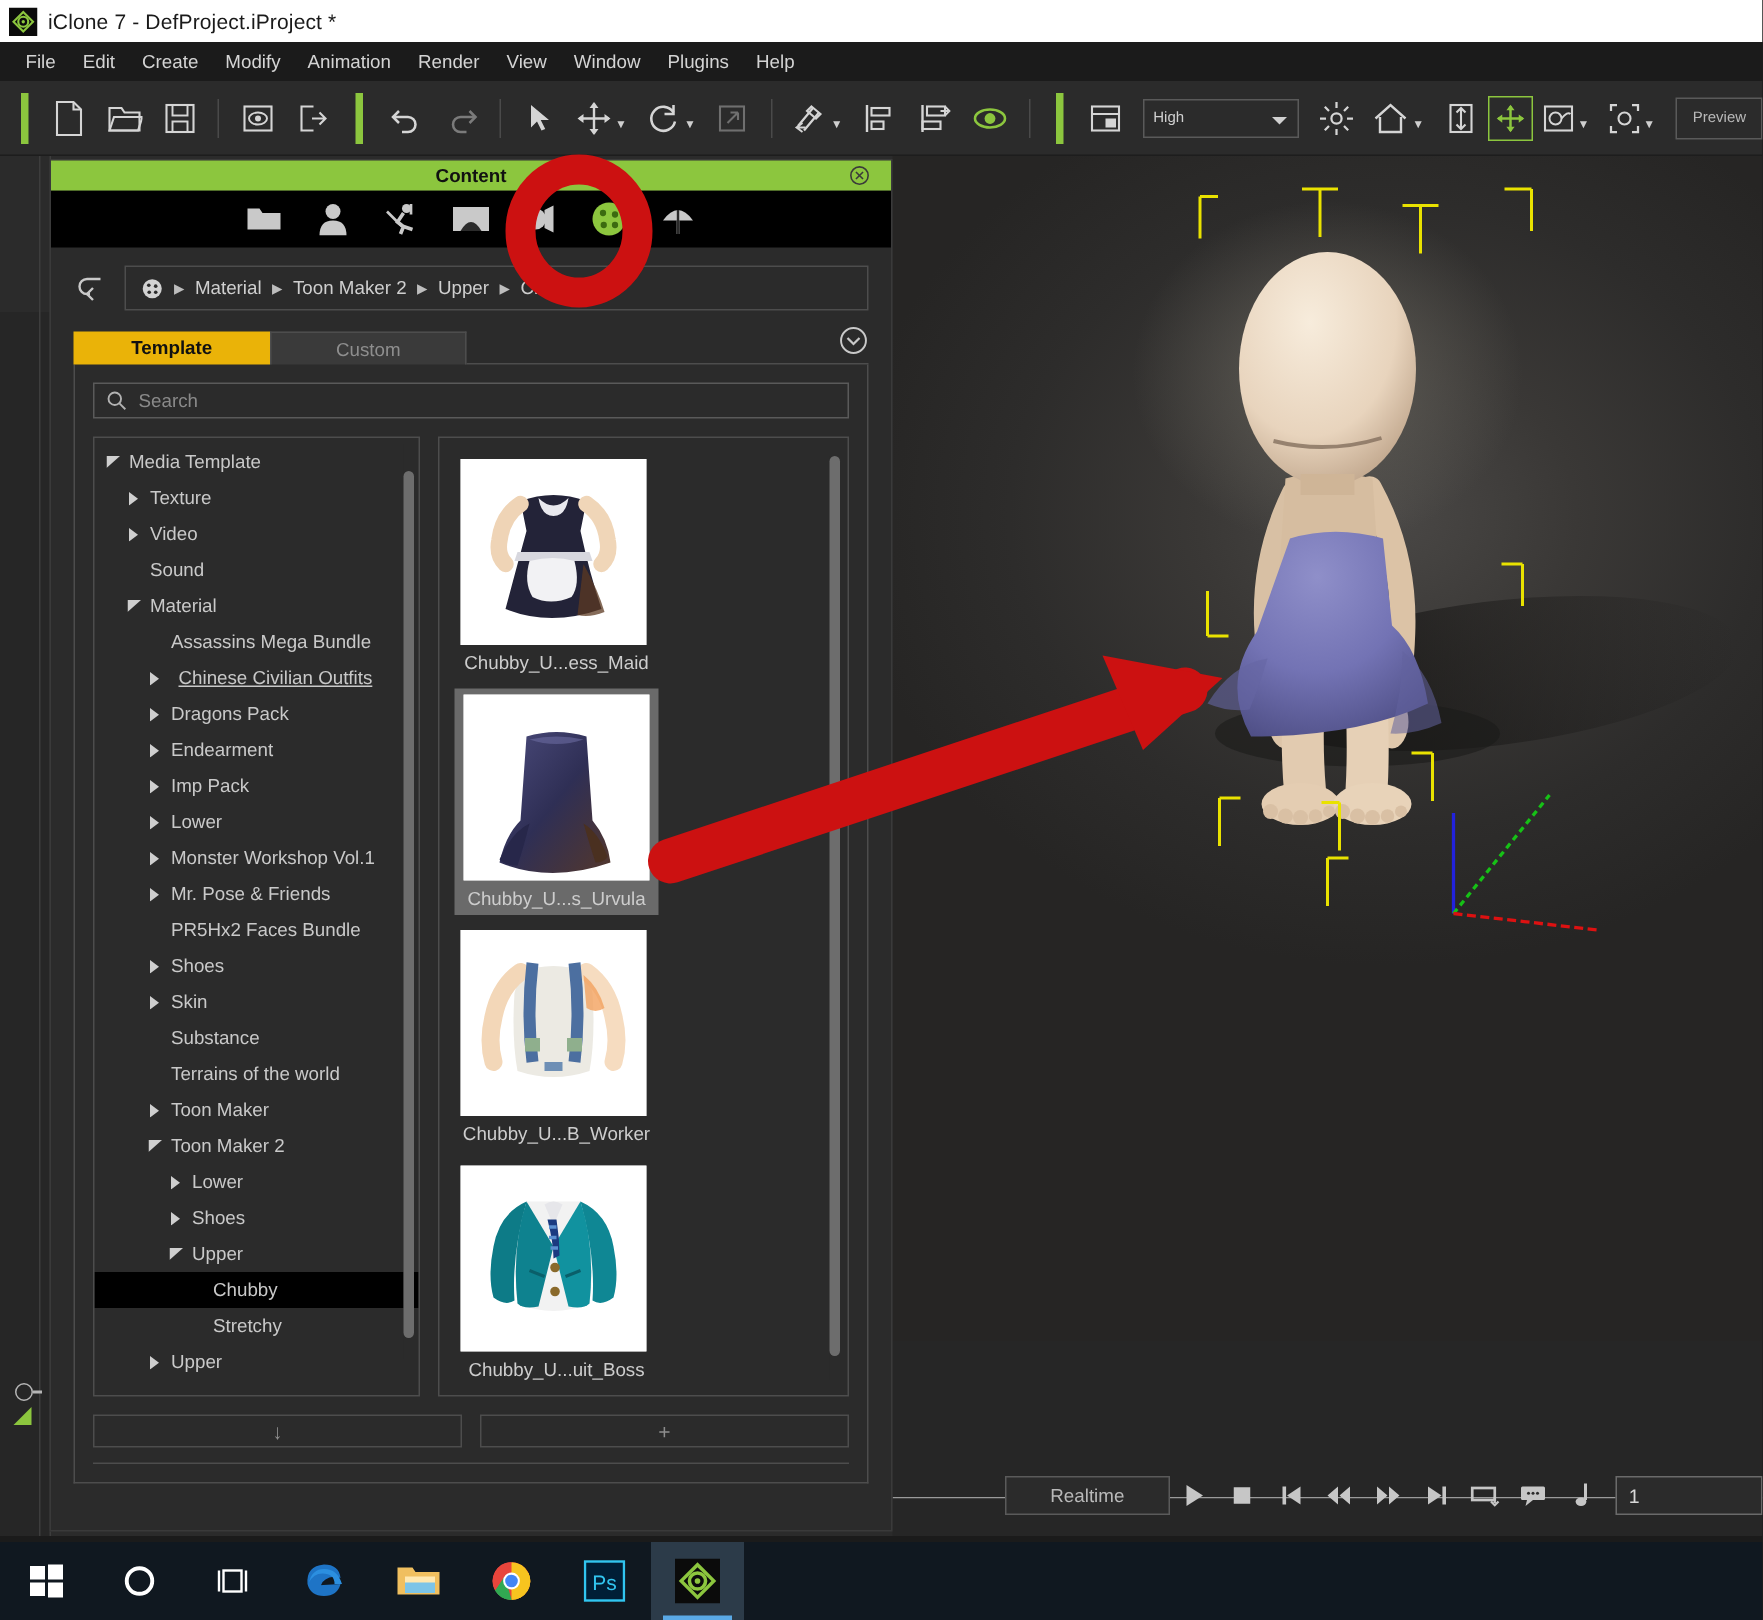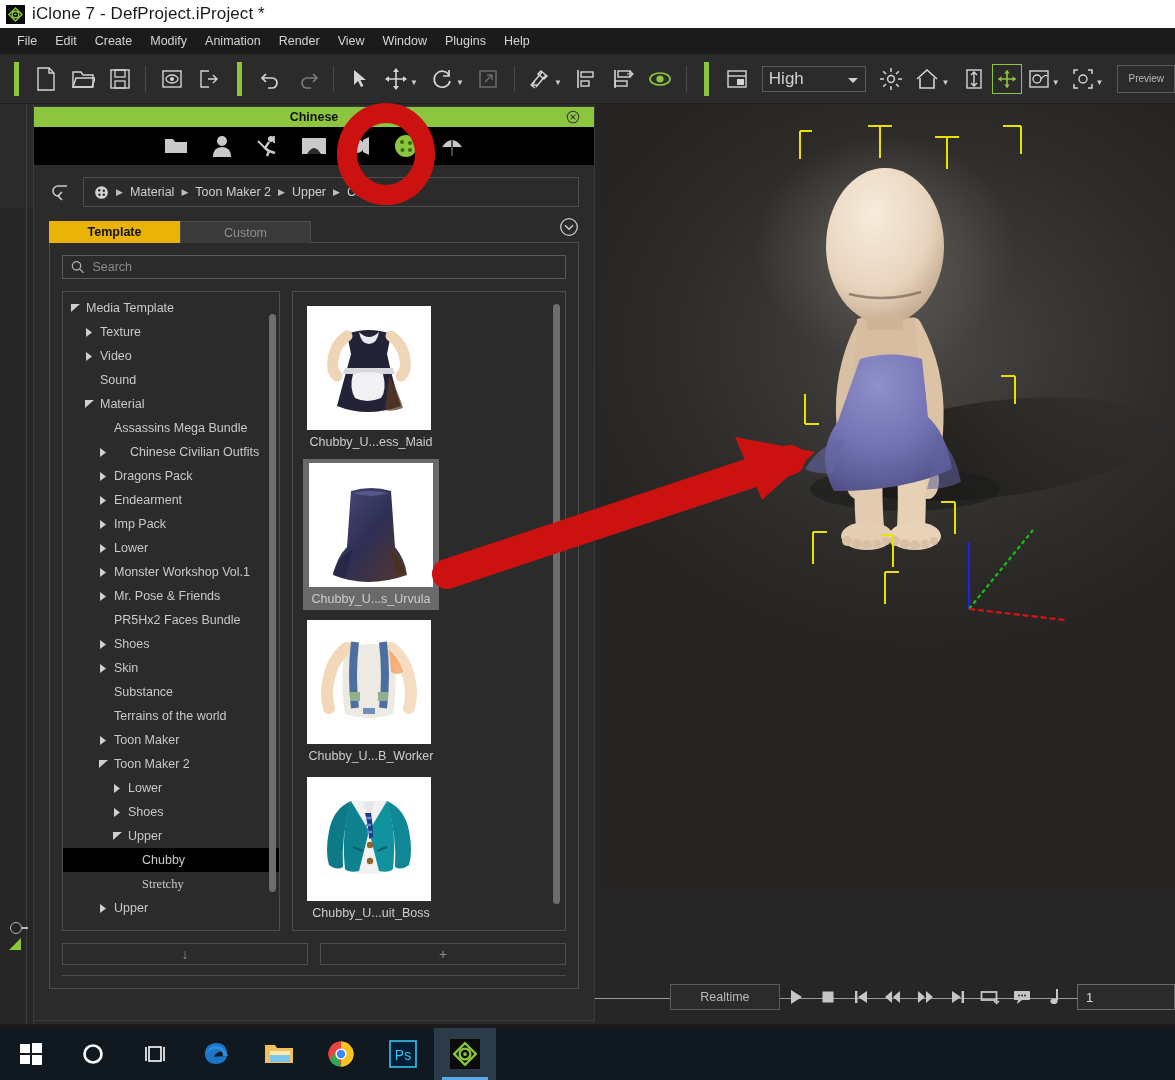--- a/index.html
+++ b/index.html
@@ -10,21 +10,21 @@
     overflow: hidden;
   }
   #app { position: relative; width: 1175px; height: 1080px; }
 
   
   .titlebar {
     position: absolute; left: 0; top: 0; width: 1175px; height: 28px;
     background: #ffffff; display: flex; align-items: center; padding-left: 6px;
   }
   .titlebar .tlogo { width: 19px; height: 19px; margin-right: 7px; flex: none; }
-  .titlebar .ttext { color: #1a1a1a; font-size: 17px; letter-spacing: .1px; }
+  .titlebar .ttext { color: #1a1a1a; font-size: 14px; letter-spacing: .1px; }
 
   
   .menubar {
     position: absolute; left: 0; top: 28px; width: 1175px; height: 26px;
     background: #1b1b1b; display: flex; align-items: center; padding-left: 8px;
   }
   .menubar .mi {
     color: #d4d4d4; font-size: 12.5px; padding: 3px 9px; cursor: default;
   }
 
@@ -39,21 +39,21 @@
     cursor: default;
   }
   .tbtn svg { display: block; }
   .tsep { width: 1px; height: 26px; background: #4a4a4a; margin: 0 7px; }
   .tgreen { width: 5px; height: 34px; background: #8cc63e; margin: 0 8px 0 14px; flex: none; }
   .tgreen2 { width: 5px; height: 34px; background: #8cc63e; margin: 0 10px; flex: none; }
   .tcaret { font-size: 8px; color: #cfcfcf; margin-left: 2px; margin-top: 8px; }
   .tbtn-wide { width: auto; padding: 0 6px; display:flex; align-items:center; }
   .quality-select {
     width: 107px; height: 26px; background: #2b2b2b; border: 1px solid #5a5a5a;
-    color: #d0d0d0; font-size: 17px; display: flex; align-items: center;
+    color: #d0d0d0; font-size: 10px; display: flex; align-items: center;
     padding: 0 6px; position: relative; margin-left: 6px;
   }
   .quality-select .qarrow {
     position: absolute; right: 7px; top: 11px;
     border-left: 5px solid transparent; border-right: 5px solid transparent;
     border-top: 5px solid #d0d0d0;
   }
   .active-box { border: 1px solid #8cc63e; }
   .preview-btn {
     height: 28px; border: 1px solid #5a5a5a; color: #b8b8b8; font-size: 10px;
@@ -501,21 +501,21 @@
     <div class="left-rail"></div>
   </div>
   <div class="rail-line1"></div>
   <div class="rail-line2"></div>
   <div class="rail-circle"></div>
   <div class="rail-stem"></div>
   <div class="rail-tri"></div>
 
   <div class="content-panel">
     <div class="cp-title">
-      <span>Chinese</span>
+      <span>Content</span>
       <svg class="cp-close" viewBox="0 0 16 16">
         <circle cx="8" cy="8" r="6.6" fill="none" stroke="#3a3a3a" stroke-width="1.2"></circle>
         <path d="M5.3 5.3 L10.7 10.7 M10.7 5.3 L5.3 10.7" stroke="#3a3a3a" stroke-width="1.2"></path>
       </svg>
     </div>
 
     <div class="cp-tabs">
       <div class="cp-tab">
         <svg width="24" height="20" viewBox="0 0 24 20">
             <path d="M1 3 h8 l2 3 h12 v11 H1 Z" fill="#c9c9c9"></path>
@@ -658,21 +658,21 @@
               <div class="tnode" style="padding-left: 34px;">
                 <span class="tarrow leaf"></span>
                 <span style="margin-left: 5px;">Assassins Mega Bundle</span>
               </div>
               <div class="tnode" style="padding-left: 34px;">
                 <span class="tarrow closed">
                   <svg width="8" height="9" viewBox="0 0 8 9">
                     <path d="M1 0 L7 4.5 L1 9 Z" fill="#cfcfcf"></path>
                   </svg>
                 </span>
-                <span style="margin-left: 21px;">Chinese Civilian Outfits</span>
+                <span style="margin-left: 10px; text-decoration: underline;">Chinese Civilian Outfits</span>
               </div>
               <div class="tnode" style="padding-left: 34px;">
                 <span class="tarrow closed">
                   <svg width="8" height="9" viewBox="0 0 8 9">
                     <path d="M1 0 L7 4.5 L1 9 Z" fill="#cfcfcf"></path>
                   </svg>
                 </span>
                 <span style="margin-left: 5px;">Dragons Pack</span>
               </div>
               <div class="tnode" style="padding-left: 34px;">
@@ -780,21 +780,21 @@
                   <svg width="9" height="8" viewBox="0 0 9 8">
                     <path d="M0 0 L9 0 L0 8 Z" fill="#cfcfcf"></path>
                   </svg>
                 </span>
                 <span style="margin-left: 5px;">Upper</span>
               </div>
               <div class="tnode sel" style="padding-left: 62px;">
                 <span class="tarrow leaf"></span>
                 <span style="margin-left: 5px;">Chubby</span>
               </div>
-              <div class="tnode" style="padding-left: 62px; font-family: Liberation Serif, serif;">
+              <div class="tnode" style="padding-left: 62px;">
                 <span class="tarrow leaf"></span>
                 <span style="margin-left: 5px;">Stretchy</span>
               </div>
               <div class="tnode" style="padding-left: 34px;">
                 <span class="tarrow closed">
                   <svg width="8" height="9" viewBox="0 0 8 9">
                     <path d="M1 0 L7 4.5 L1 9 Z" fill="#cfcfcf"></path>
                   </svg>
                 </span>
                 <span style="margin-left: 5px;">Upper</span>

